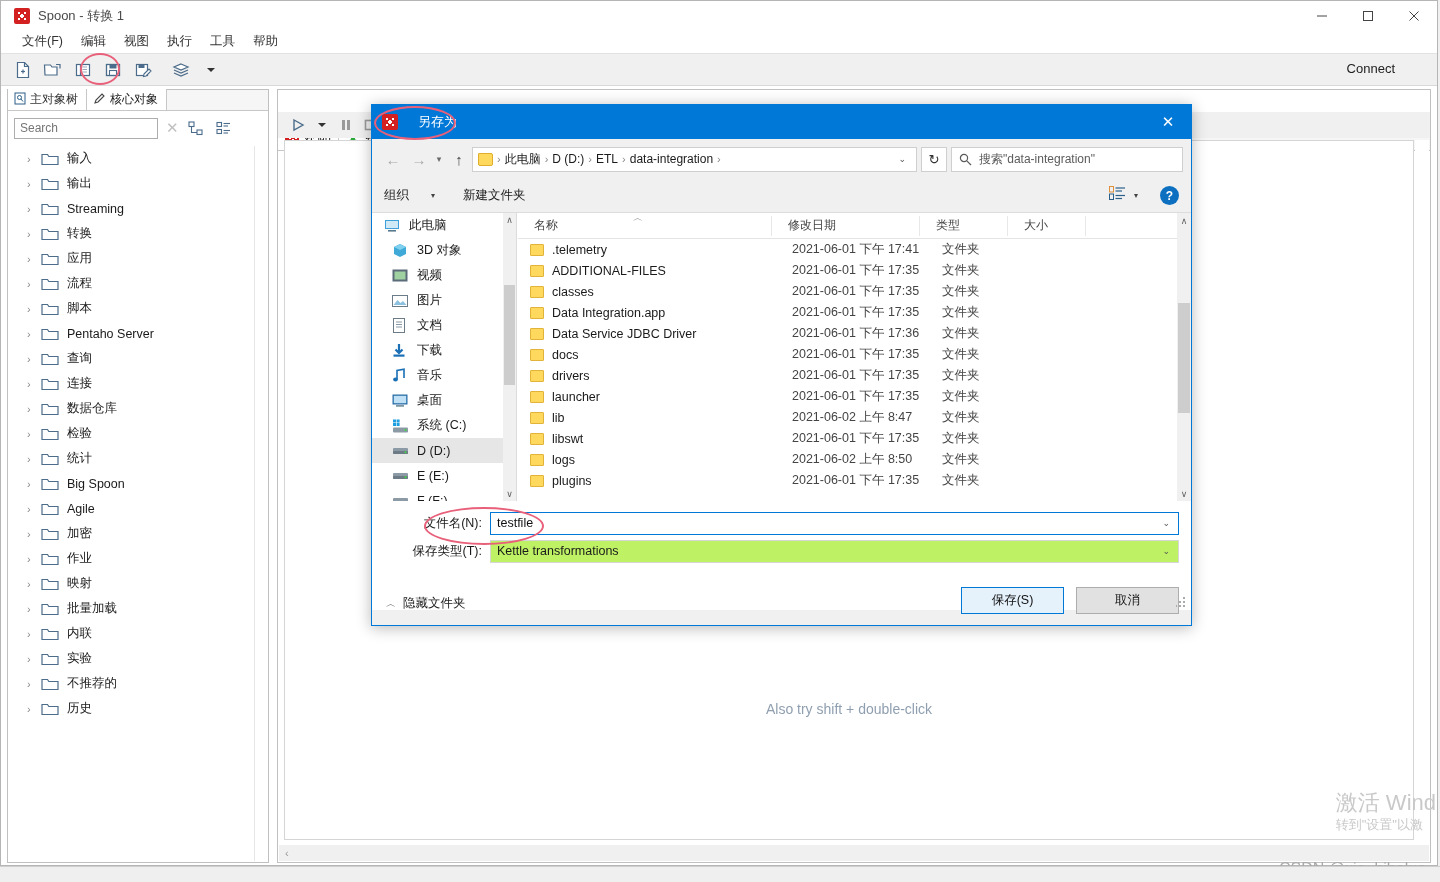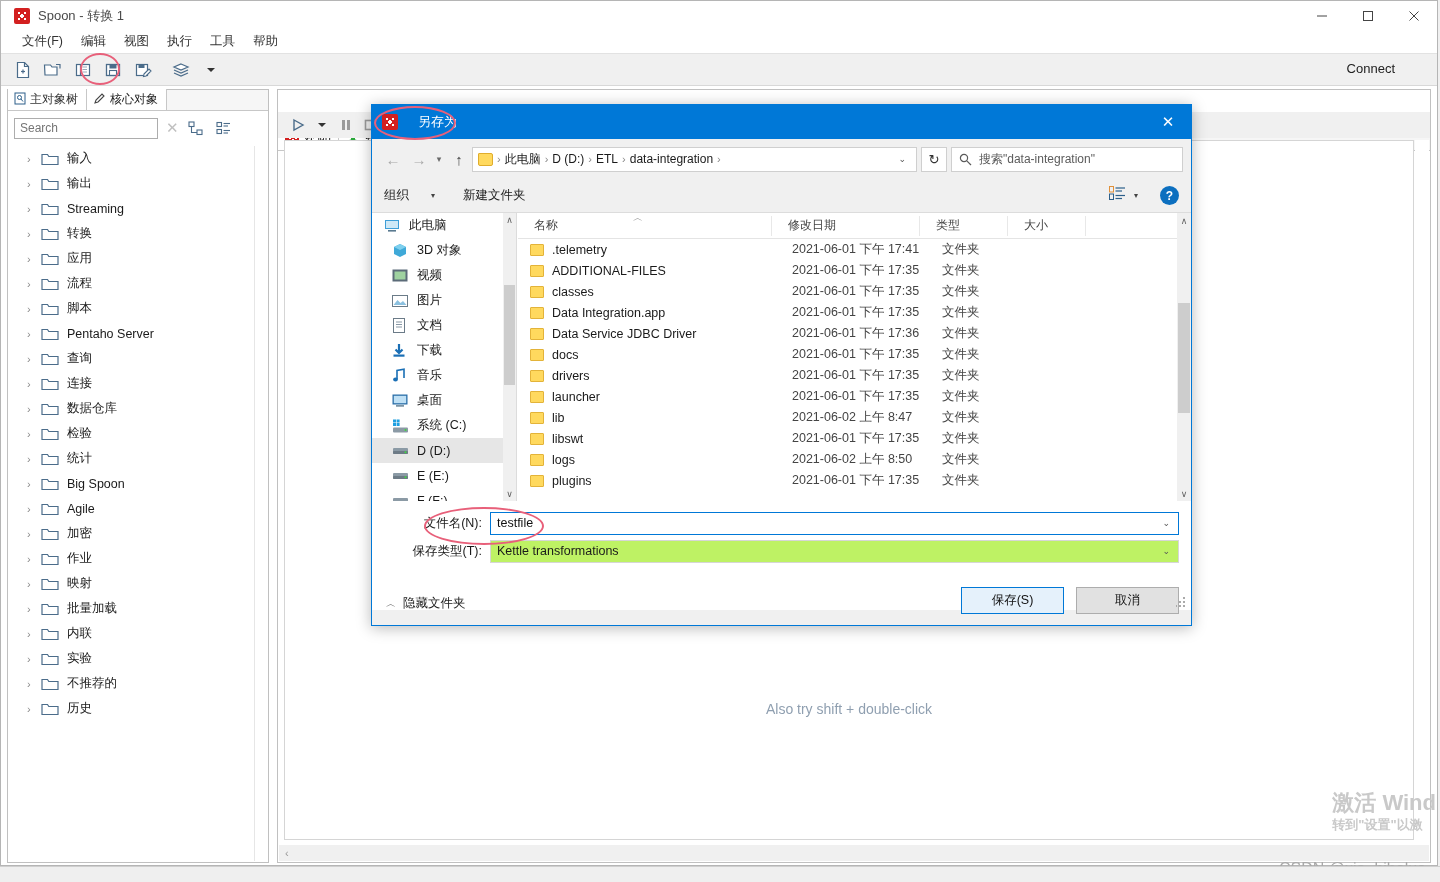--- a/index.html
+++ b/index.html
@@ -378,21 +378,21 @@
   .ellipse {
     position: absolute;
     border: 2px solid #e8607a;
     border-radius: 50%;
     pointer-events: none;
   }
 
   
   .wm-activate {
     position: absolute; right: 4px; top: 790px;
-    text-align: left; color: #c9c9c9; font-weight: bold;
+    text-align: left; color: #c9c9c9;
   }
   .wm-line1 { font-size: 22px; line-height: 26px; white-space: nowrap; }
   .wm-line2 { font-size: 13px; line-height: 18px; white-space: nowrap; }
   .wm-csdn {
     position: absolute; right: 14px; bottom: 4px;
     font-size: 16px; color: #a9a9a9; white-space: nowrap;
   }
   .bottom-strip {
     position: absolute; left: 0; bottom: 0; width: 1440px; height: 16px;
     background: #efefef; border-top: 1px solid #cfcfcf;

